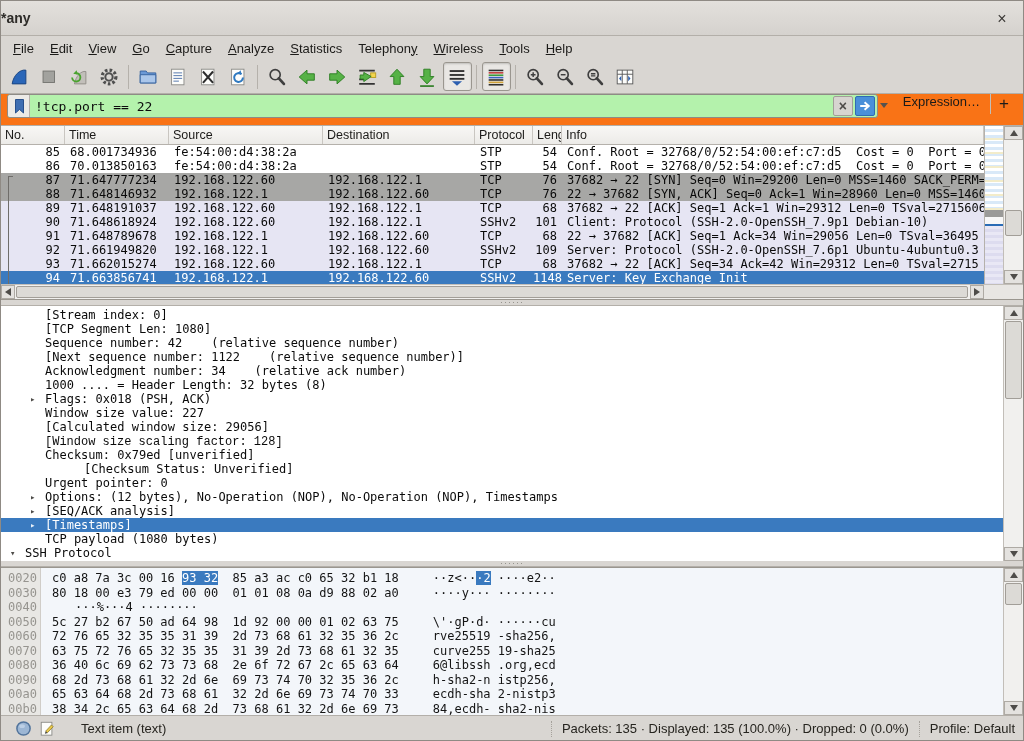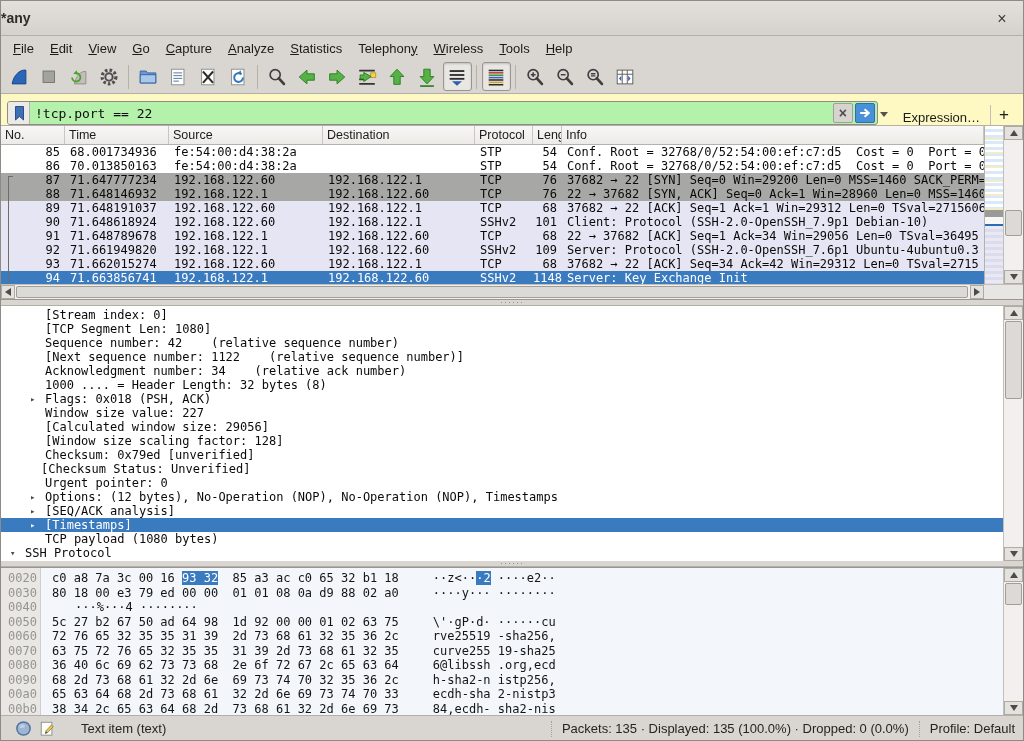--- a/index.html
+++ b/index.html
@@ -16,21 +16,21 @@
   .menu-item { padding:3px 8px; }
   .mn { text-decoration:underline; }
 
   
   #toolbar { height:34px; background:#d9d6d2; border-bottom:1px solid #b3afa9; display:flex; align-items:center; padding-left:3px; flex:none; }
   .tbtn { width:29px; height:29px; display:flex; align-items:center; justify-content:center; border:1px solid transparent; border-radius:3px; margin:0 0.5px; }
   .tbtn.pressed { background:#e9e7e4; border:1px solid #979previous390; border:1px solid #9a968f; box-shadow:inset 0 1px 2px rgba(0,0,0,.18); }
   .tsep { width:1px; height:24px; background:#b5b1ab; margin:0 4px; }
 
   
-  #filterbar { height:32px; background:#fef9c3; border-bottom:1px solid #b3afa9; display:flex; align-items:flex-end; padding:0 6px; flex:none; }
+  #filterbar { height:32px; background:#f97316; border-bottom:1px solid #b3afa9; display:flex; align-items:flex-start; padding:0 6px; flex:none; }
   #filter-box { flex:1; height:24px; border:1px solid #8e8b86; border-radius:3px; background:#b4f2ac; display:flex; align-items:center; overflow:hidden; }
   #filter-bookmark { width:22px; height:100%; background:#eceae7; border-right:1px solid #b5b1ab; display:flex; align-items:center; justify-content:center; flex:none; }
   #filter-input { flex:1; font-family:"DejaVu Sans Mono","Liberation Mono",monospace; font-size:13px; color:#0c0c0c; padding-left:5px; white-space:pre; }
   .fbtn { width:20px; height:20px; margin-right:2px; border-radius:2px; display:flex; align-items:center; justify-content:center; flex:none; }
   #filter-clear { background:#d7d4d0; border:1px solid #a29e98; color:#4e4c49; font-size:14px; font-weight:bold; line-height:1; }
   #filter-apply { background:#4a90d9; border:1px solid #2f6cb3; }
   #filter-caret { width:13px; height:22px; display:flex; align-items:center; justify-content:center; flex:none; }
   .caret-down { width:0; height:0; border-left:4px solid transparent; border-right:4px solid transparent; border-top:5px solid #55524e; }
   #expression-label { font-size:13px; color:#1c1b19; padding:0 10px 0 12px; }
   #filter-add { font-size:17px; color:#1c1b19; padding:0 8px; border-left:1px solid #c2beb8; }
@@ -358,23 +358,23 @@
     <div id="detail-lines">
         <div class="dline"><span style="padding-left: 44px;">[Stream index: 0]</span></div>
         <div class="dline"><span style="padding-left: 44px;">[TCP Segment Len: 1080]</span></div>
         <div class="dline"><span style="padding-left: 44px;">Sequence number: 42    (relative sequence number)</span></div>
         <div class="dline"><span style="padding-left: 44px;">[Next sequence number: 1122    (relative sequence number)]</span></div>
         <div class="dline"><span style="padding-left: 44px;">Acknowledgment number: 34    (relative ack number)</span></div>
         <div class="dline"><span style="padding-left: 44px;">1000 .... = Header Length: 32 bytes (8)</span></div>
         <div class="dline"><span class="ar" style="left: 29px;">▸</span><span style="padding-left: 44px;">Flags: 0x018 (PSH, ACK)</span></div>
         <div class="dline"><span style="padding-left: 44px; text-align: center;">Window size value: 227</span></div>
         <div class="dline"><span style="padding-left: 44px;">[Calculated window size: 29056]</span></div>
-        <div class="dline"><span style="padding-left: 44px;">[Window size scaling factor: 128]</span></div>
+        <div class="dline"><span style="padding-left: 44px; font-family: Liberation Mono, monospace;">[Window size scaling factor: 128]</span></div>
         <div class="dline"><span style="padding-left: 44px;">Checksum: 0x79ed [unverified]</span></div>
-        <div class="dline"><span style="padding-left: 40px;">[Checksum Status: Unverified]</span></div>
+        <div class="dline"><span style="padding-left: 64px; margin-left: 19px;">[Checksum Status: Unverified]</span></div>
         <div class="dline"><span style="padding-left: 44px;">Urgent pointer: 0</span></div>
         <div class="dline"><span class="ar" style="left: 29px;">▸</span><span style="padding-left: 44px;">Options: (12 bytes), No-Operation (NOP), No-Operation (NOP), Timestamps</span></div>
         <div class="dline"><span class="ar" style="left: 29px;">▸</span><span style="padding-left: 44px;">[SEQ/ACK analysis]</span></div>
         <div class="dline sel"><span class="ar" style="left: 29px;">▸</span><span style="padding-left: 44px;">[Timestamps]</span></div>
         <div class="dline"><span style="padding-left: 44px;">TCP payload (1080 bytes)</span></div>
         <div class="dline"><span class="ar" style="left: 9px;">▾</span><span style="padding-left: 24px;">SSH Protocol</span></div>
         <div class="dline"><span class="ar" style="left: 29px;">▸</span><span style="padding-left: 44px;">SSH Version 2 (encryption:chacha20-poly1305@openssh.com mac:&lt;implicit&gt; compression:none)</span></div>
       </div>
     <div class="vscroll" id="detail-vscroll">
       <div class="sb-arr top">

